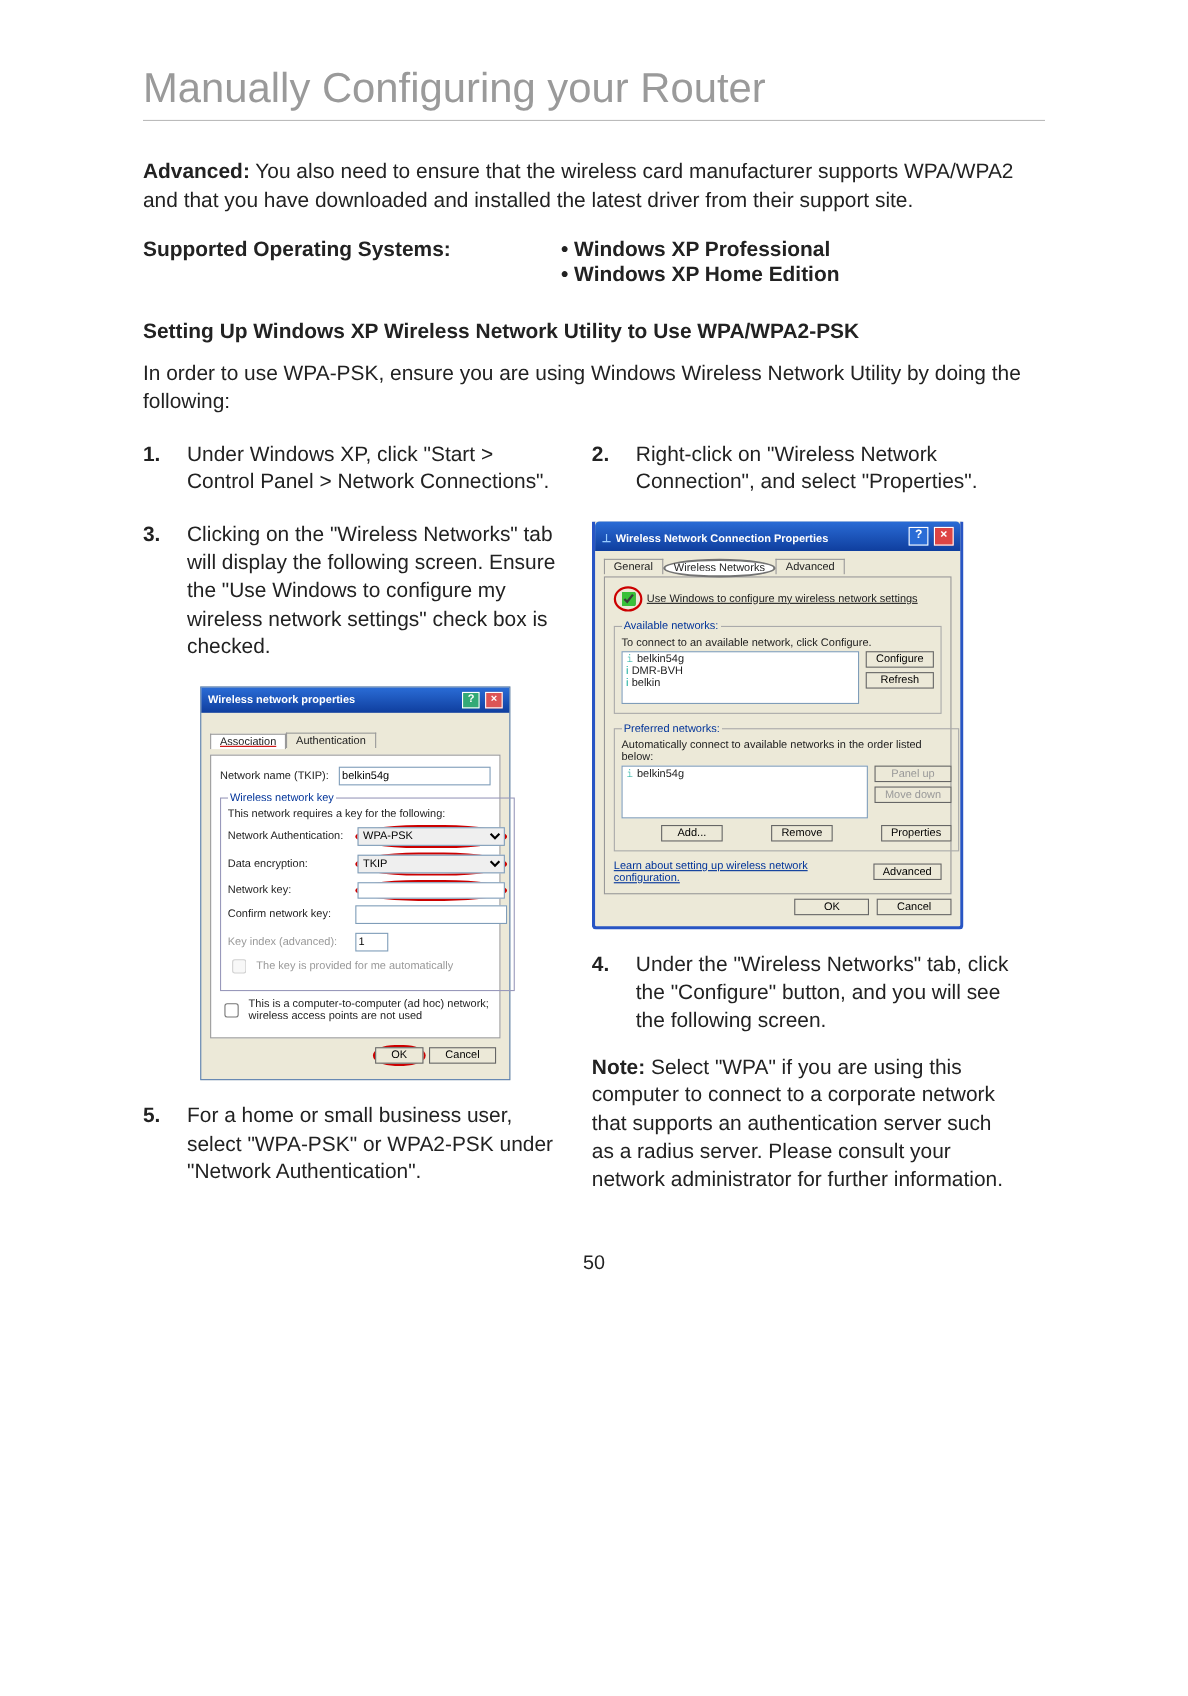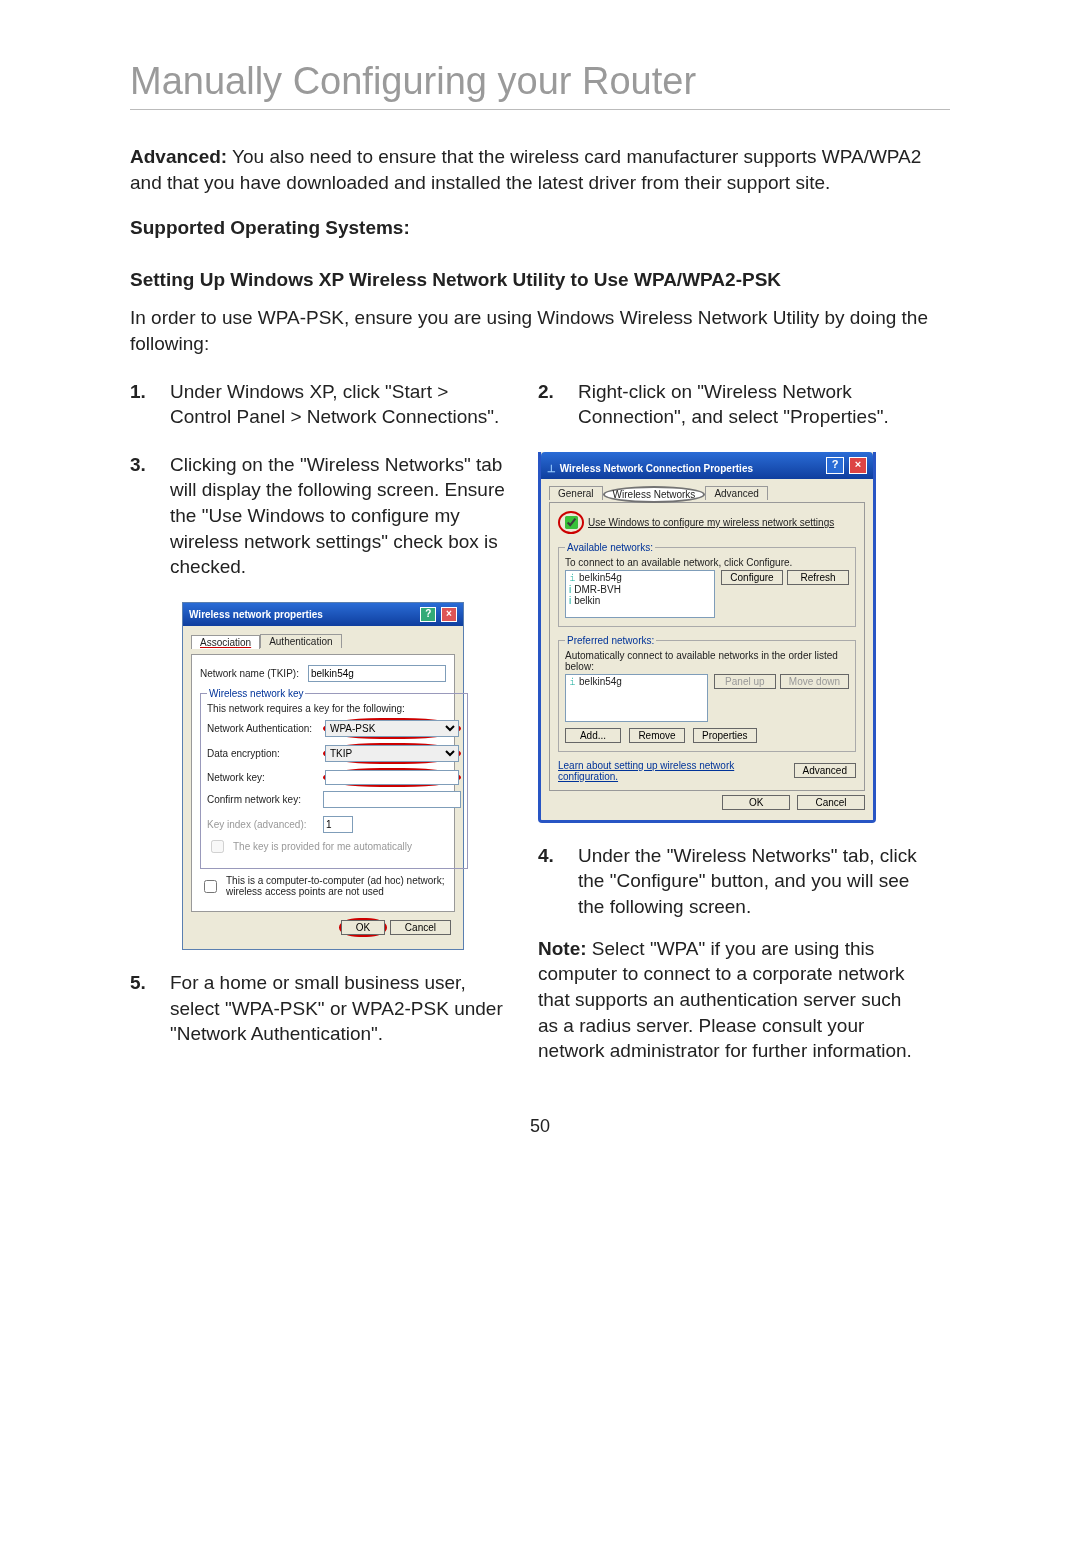--- a/index.html
+++ b/index.html
@@ -52,21 +52,21 @@
     padding: 4px 6px;
     font-weight: 700;
     display: flex;
     justify-content: space-between;
     align-items: center;
   }
   .dlg1 .title .btns span { display:inline-block; width:14px; height:13px; background:#d55; margin-left:2px; text-align:center; color:#fff; border:1px solid #fff; line-height:11px; font-size:10px; }
   .dlg1 .title .btns span.help { background:#3a7; }
   .dlg1 .body { padding: 8px; }
   .dlg1 .tabs { margin-bottom: 6px; }
-  .dlg1 .tabs span { display:inline-block; border:1px solid #999; border-bottom:none; padding:1px 8px; background:#ece9d8; font-size:10px;}
+  .dlg1 .tabs span { display:inline-block; border:1px solid #999; border-bottom:none; padding:1px 8px; background:#ece9d8; font-size:10px;margin-top:10px;}
   .dlg1 .tabs span.active { background:#fff; position:relative; top:1px; text-decoration: underline; text-decoration-color: #c00; }
   .dlg1 .panel { border:1px solid #999; background:#fff; padding:6px 8px 10px 8px; }
   .dlg1 .row { display:flex; align-items:center; margin:4px 0; gap:6px;}
   .dlg1 .row label { width: 110px; }
   .dlg1 input[type=text] { flex:1; border:1px solid #7f9db9; height:15px; font-size:10px; padding:0 2px; }
   .dlg1 select { flex:1; border:1px solid #7f9db9; height:17px; font-size:10px; }
   .dlg1 fieldset { border:1px solid #99b; margin:6px 0; padding:4px 6px 8px 6px; }
   .dlg1 legend { color:#003399; font-size:10px; }
   .dlg1 .disabled { color:#999; }
   .dlg1 .btnrow { text-align:right; padding:6px 4px 4px 0; }
@@ -103,43 +103,47 @@
   .dlg2 .tabs .hl { border:2px solid #737373; border-radius:50%; }
   .dlg2 .panel { border:1px solid #999; background:#ece9d8; padding:8px; }
   .dlg2 .chk { display:flex; align-items:center; gap:4px; margin-bottom:8px; }
   .dlg2 .chk input { accent-color:#39c139; }
   .dlg2 .chk .hlbox { border:2px solid #c00; border-radius:50%; padding:0 1px; }
   .dlg2 fieldset { border:1px solid #aaa; margin:4px 0 8px 0; padding:4px 6px 8px 6px; }
   .dlg2 legend { color:#003399; font-size:10px; }
   .dlg2 .listbox { border:1px solid #7f9db9; background:#fff; height:44px; padding:1px 3px; font-size:10px; overflow:hidden; }
   .dlg2 .listbox .item { white-space:nowrap; }
   .dlg2 .listbox .item .sig { color:#1a9; margin-right:3px; }
-  .dlg2 .sidebtns { display:flex; flex-direction:row; gap:4px; }
+  .dlg2 .sidebtns { display:flex; flex-direction:column; gap:4px; }
   .dlg2 button { font-size:10px; padding:1px 8px; border:1px solid #666; background:#ece9d8; min-width:62px; }
   .dlg2 button[disabled] { color:#999; }
   .dlg2 .flexrow { display:flex; gap:6px; align-items:flex-start; }
   .dlg2 .grow { flex:1; }
   .dlg2 .learn { color:#003399; text-decoration:underline; }
   .dlg2 .btnrow { text-align:right; padding:4px 0; }
   .dlg2 .btnrow button { min-width:68px; margin-left:4px; }
   .dlg2 .rowbtns { display:flex; gap:8px; margin-top:6px;}
-  .dlg2 .rowbtns button { min-width:56px; }
+  .dlg2 .rowbtns button { min-width:56px;margin-left:36px; }
 </style>
 </head>
 <body>
 
 <div class="page">
   <h1 class="page-title">Manually Configuring your Router</h1>
 
   <p class="para">
     <span class="bold">Advanced:</span><span> You also need to ensure that the wireless card manufacturer supports WPA/WPA2 and that you have downloaded and installed the latest driver from their support site.</span>
   </p>
 
   <div class="two-col-heading">
     <div class="left">Supported Operating Systems:</div>
+    <div class="right">
+      <div>• Windows XP Professional</div>
+      <div>• Windows XP Home Edition</div>
+    </div>
   </div>
 
   <div class="subheading">Setting Up Windows XP Wireless Network Utility to Use WPA/WPA2-PSK</div>
   <p class="para">In order to use WPA-PSK, ensure you are using Windows Wireless Network Utility by doing the following:</p>
 
   <div class="steps-grid">
 
     <div class="step-col">
       <div class="step">
         <div class="step-num">1.</div>

